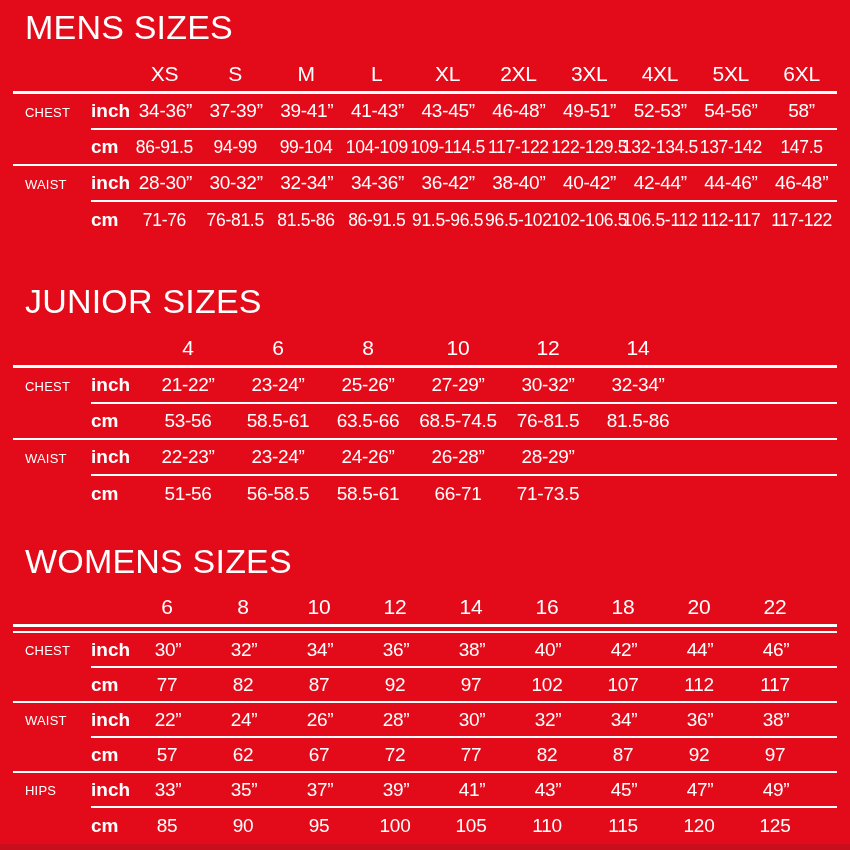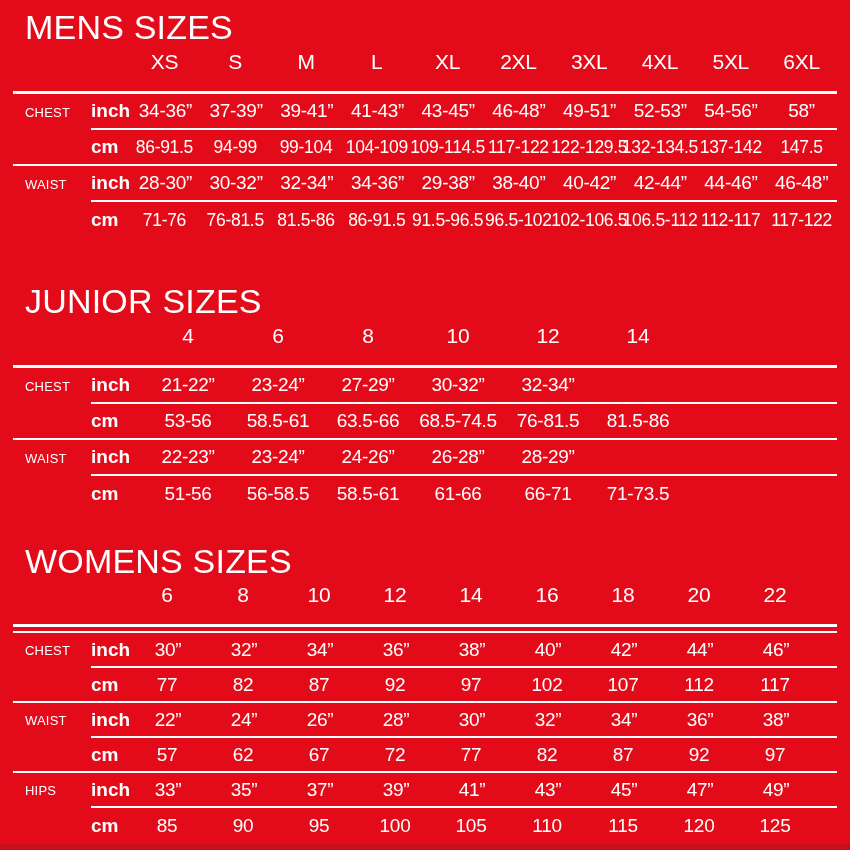--- a/index.html
+++ b/index.html
@@ -24,21 +24,21 @@
   .section + .section { }
   #section-junior { margin-top: 44px; }
   #section-womens { margin-top: 30px; }
 
   .size-table { margin-top: 12px; }
   .row { display: flex; white-space: nowrap; height: 36px; }
   .t-womens .row { height: 35px; }
   .row > div { display: flex; align-items: center; height: 100%; }
 
   .header-row { border-bottom: 3px solid var(--rule, #fff); height: 36px; }
-  .header-row > div { align-items: flex-end; padding-bottom: 17px; }
+  .header-row > div { align-items: flex-end; padding-bottom: 5px; }
   .header-row .data-cell { font-size: 21px; }
 
   .header-subrule { height: 6px; border-bottom: 2px solid var(--rule, #fff); }
 
   .cm-row { border-bottom: 2px solid var(--rule, #fff); }
   .size-table .cm-row:last-child { border-bottom: none; }
   .inch-row .unit-cell,
   .inch-row .data-cell,
   .inch-row .filler { border-bottom: 2px solid var(--rule, #fff); }
 
@@ -120,21 +120,21 @@
           <div class="data-cell">137-142</div>
           <div class="data-cell">147.5</div>
         </div>
         <div class="row inch-row">
           <div class="label-cell">WAIST</div>
           <div class="unit-cell">inch</div>
           <div class="data-cell">28-30”</div>
           <div class="data-cell">30-32”</div>
           <div class="data-cell">32-34”</div>
           <div class="data-cell">34-36”</div>
-          <div class="data-cell">29-38”</div>
+          <div class="data-cell">36-42”</div>
           <div class="data-cell">38-40”</div>
           <div class="data-cell">40-42”</div>
           <div class="data-cell">42-44”</div>
           <div class="data-cell">44-46”</div>
           <div class="data-cell">46-48”</div>
         </div>
         <div class="row cm-row">
           <div class="label-cell"></div>
           <div class="unit-cell">cm</div>
           <div class="data-cell">71-76</div>
@@ -163,20 +163,21 @@
           <div class="data-cell">10</div>
           <div class="data-cell">12</div>
           <div class="data-cell">14</div>
           <div class="filler"></div>
         </div>
         <div class="row inch-row">
           <div class="label-cell">CHEST</div>
           <div class="unit-cell">inch</div>
           <div class="data-cell">21-22”</div>
           <div class="data-cell">23-24”</div>
+          <div class="data-cell">25-26”</div>
           <div class="data-cell">27-29”</div>
           <div class="data-cell">30-32”</div>
           <div class="data-cell">32-34”</div>
           <div class="filler"></div>
         </div>
         <div class="row cm-row">
           <div class="label-cell"></div>
           <div class="unit-cell">cm</div>
           <div class="data-cell">53-56</div>
           <div class="data-cell">58.5-61</div>
@@ -195,21 +196,20 @@
           <div class="data-cell">26-28”</div>
           <div class="data-cell">28-29”</div>
           <div class="filler"></div>
         </div>
         <div class="row cm-row">
           <div class="label-cell"></div>
           <div class="unit-cell">cm</div>
           <div class="data-cell">51-56</div>
           <div class="data-cell">56-58.5</div>
           <div class="data-cell">58.5-61</div>
-          <div class="data-cell">61-66</div>
           <div class="data-cell">66-71</div>
           <div class="data-cell">71-73.5</div>
           <div class="filler"></div>
         </div>
       </div>
   </div>
 
   <div class="section" id="section-womens">
     <h1 class="section-title">WOMENS SIZES</h1>
     <div class="size-table t-womens">

